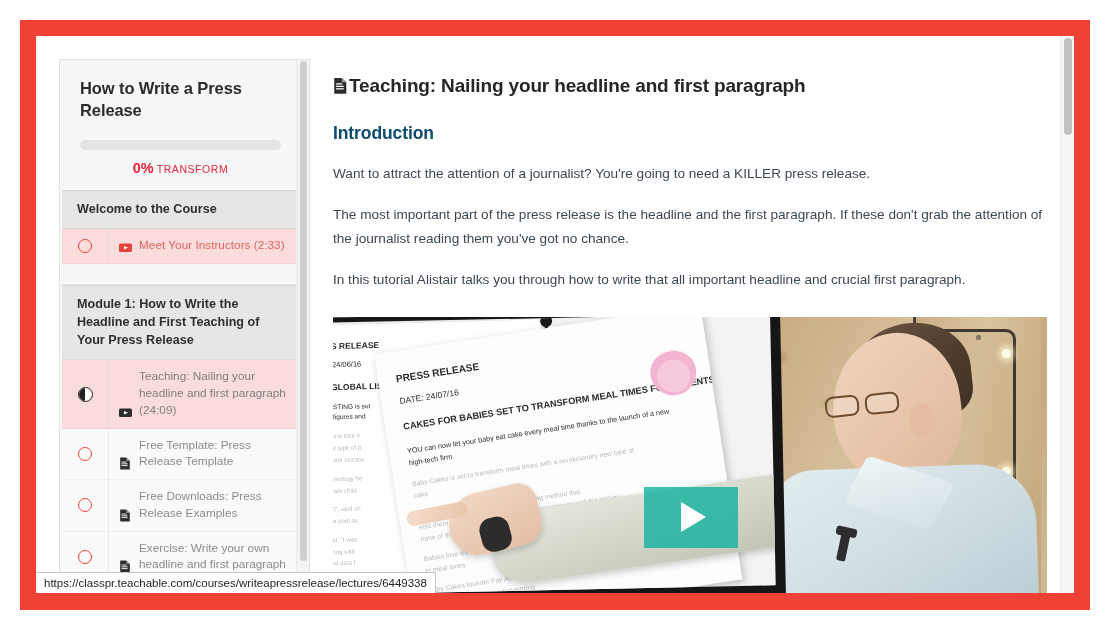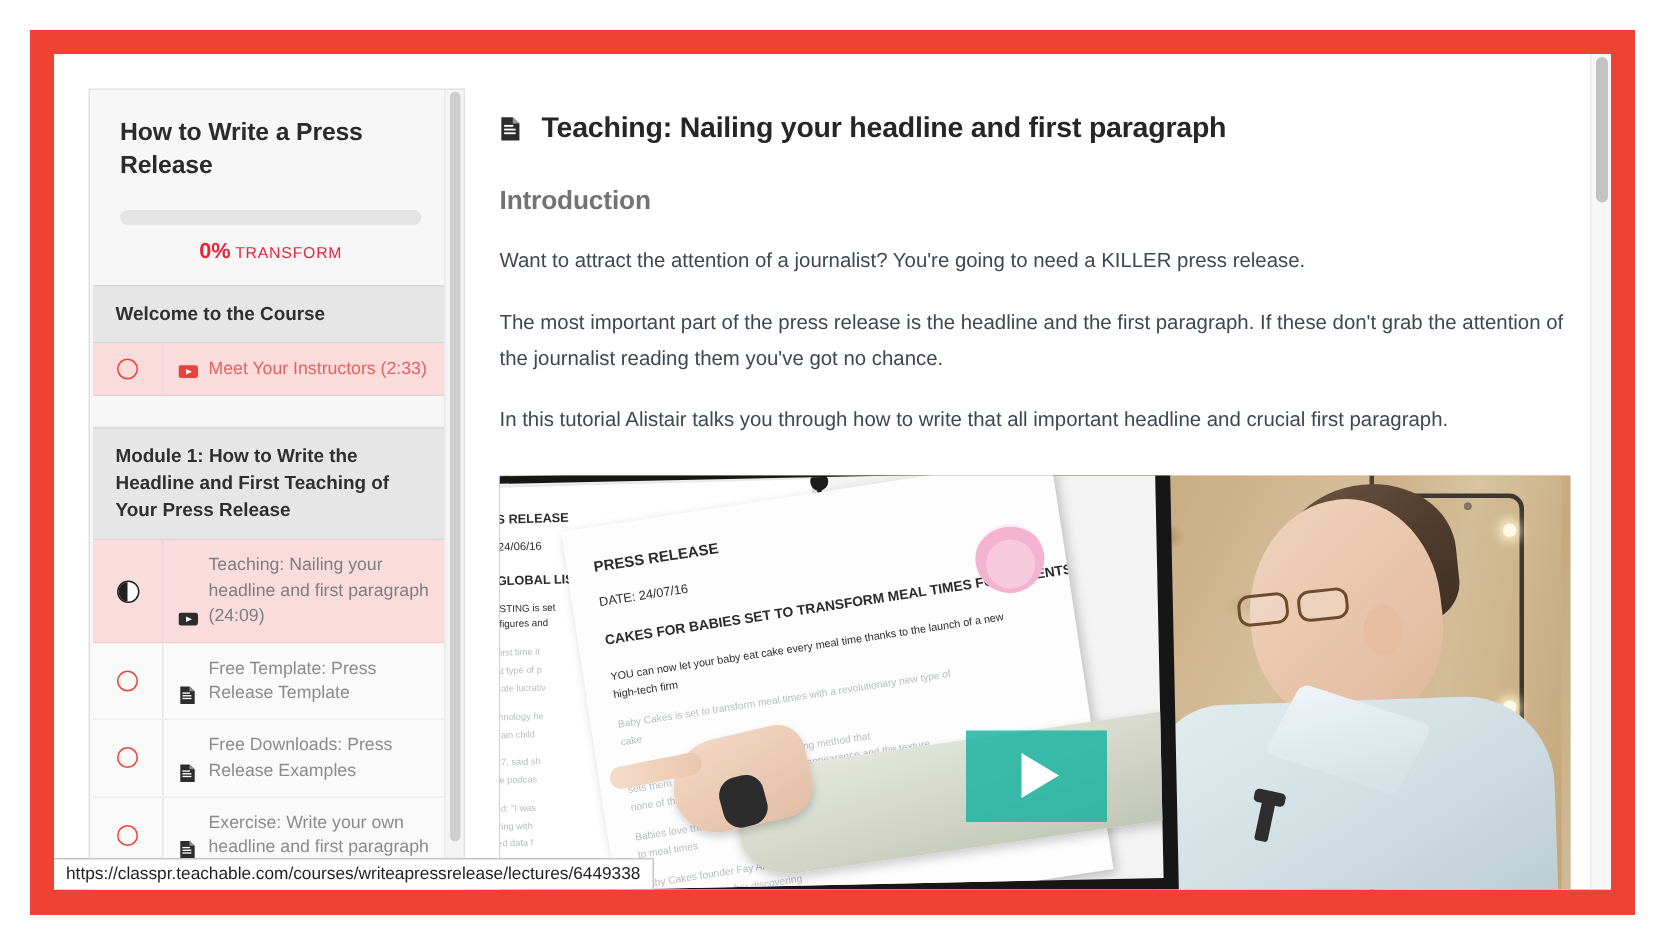--- a/index.html
+++ b/index.html
@@ -203,36 +203,35 @@
   #main {
     position: absolute;
     left: 297px; top: 23px;
     width: 724px;
     height: 560px;
     overflow: hidden;
   }
   .lecture-title {
     display: flex;
     align-items: center;
-    gap: 12px;
     padding-top: 16px;
   }
   .lecture-title .tic { width: 16px; height: 18px; flex: 0 0 16px; }
   .lecture-title h1 {
     margin: 0;
     font-size: 19px;
     font-weight: bold;
     color: #262626;
     letter-spacing: -0.15px;
   }
   .section-h {
     margin: 26px 0 0 0;
     font-size: 17.5px;
     font-weight: bold;
-    color: #737373;
+    color: #0c4a6e;
     letter-spacing: -0.1px;
   }
   .para {
     margin: 18px 0 0 0;
     font-size: 13.6px;
     line-height: 1.72;
     color: #3d4852;
   }
   .para.p2 { }
 

